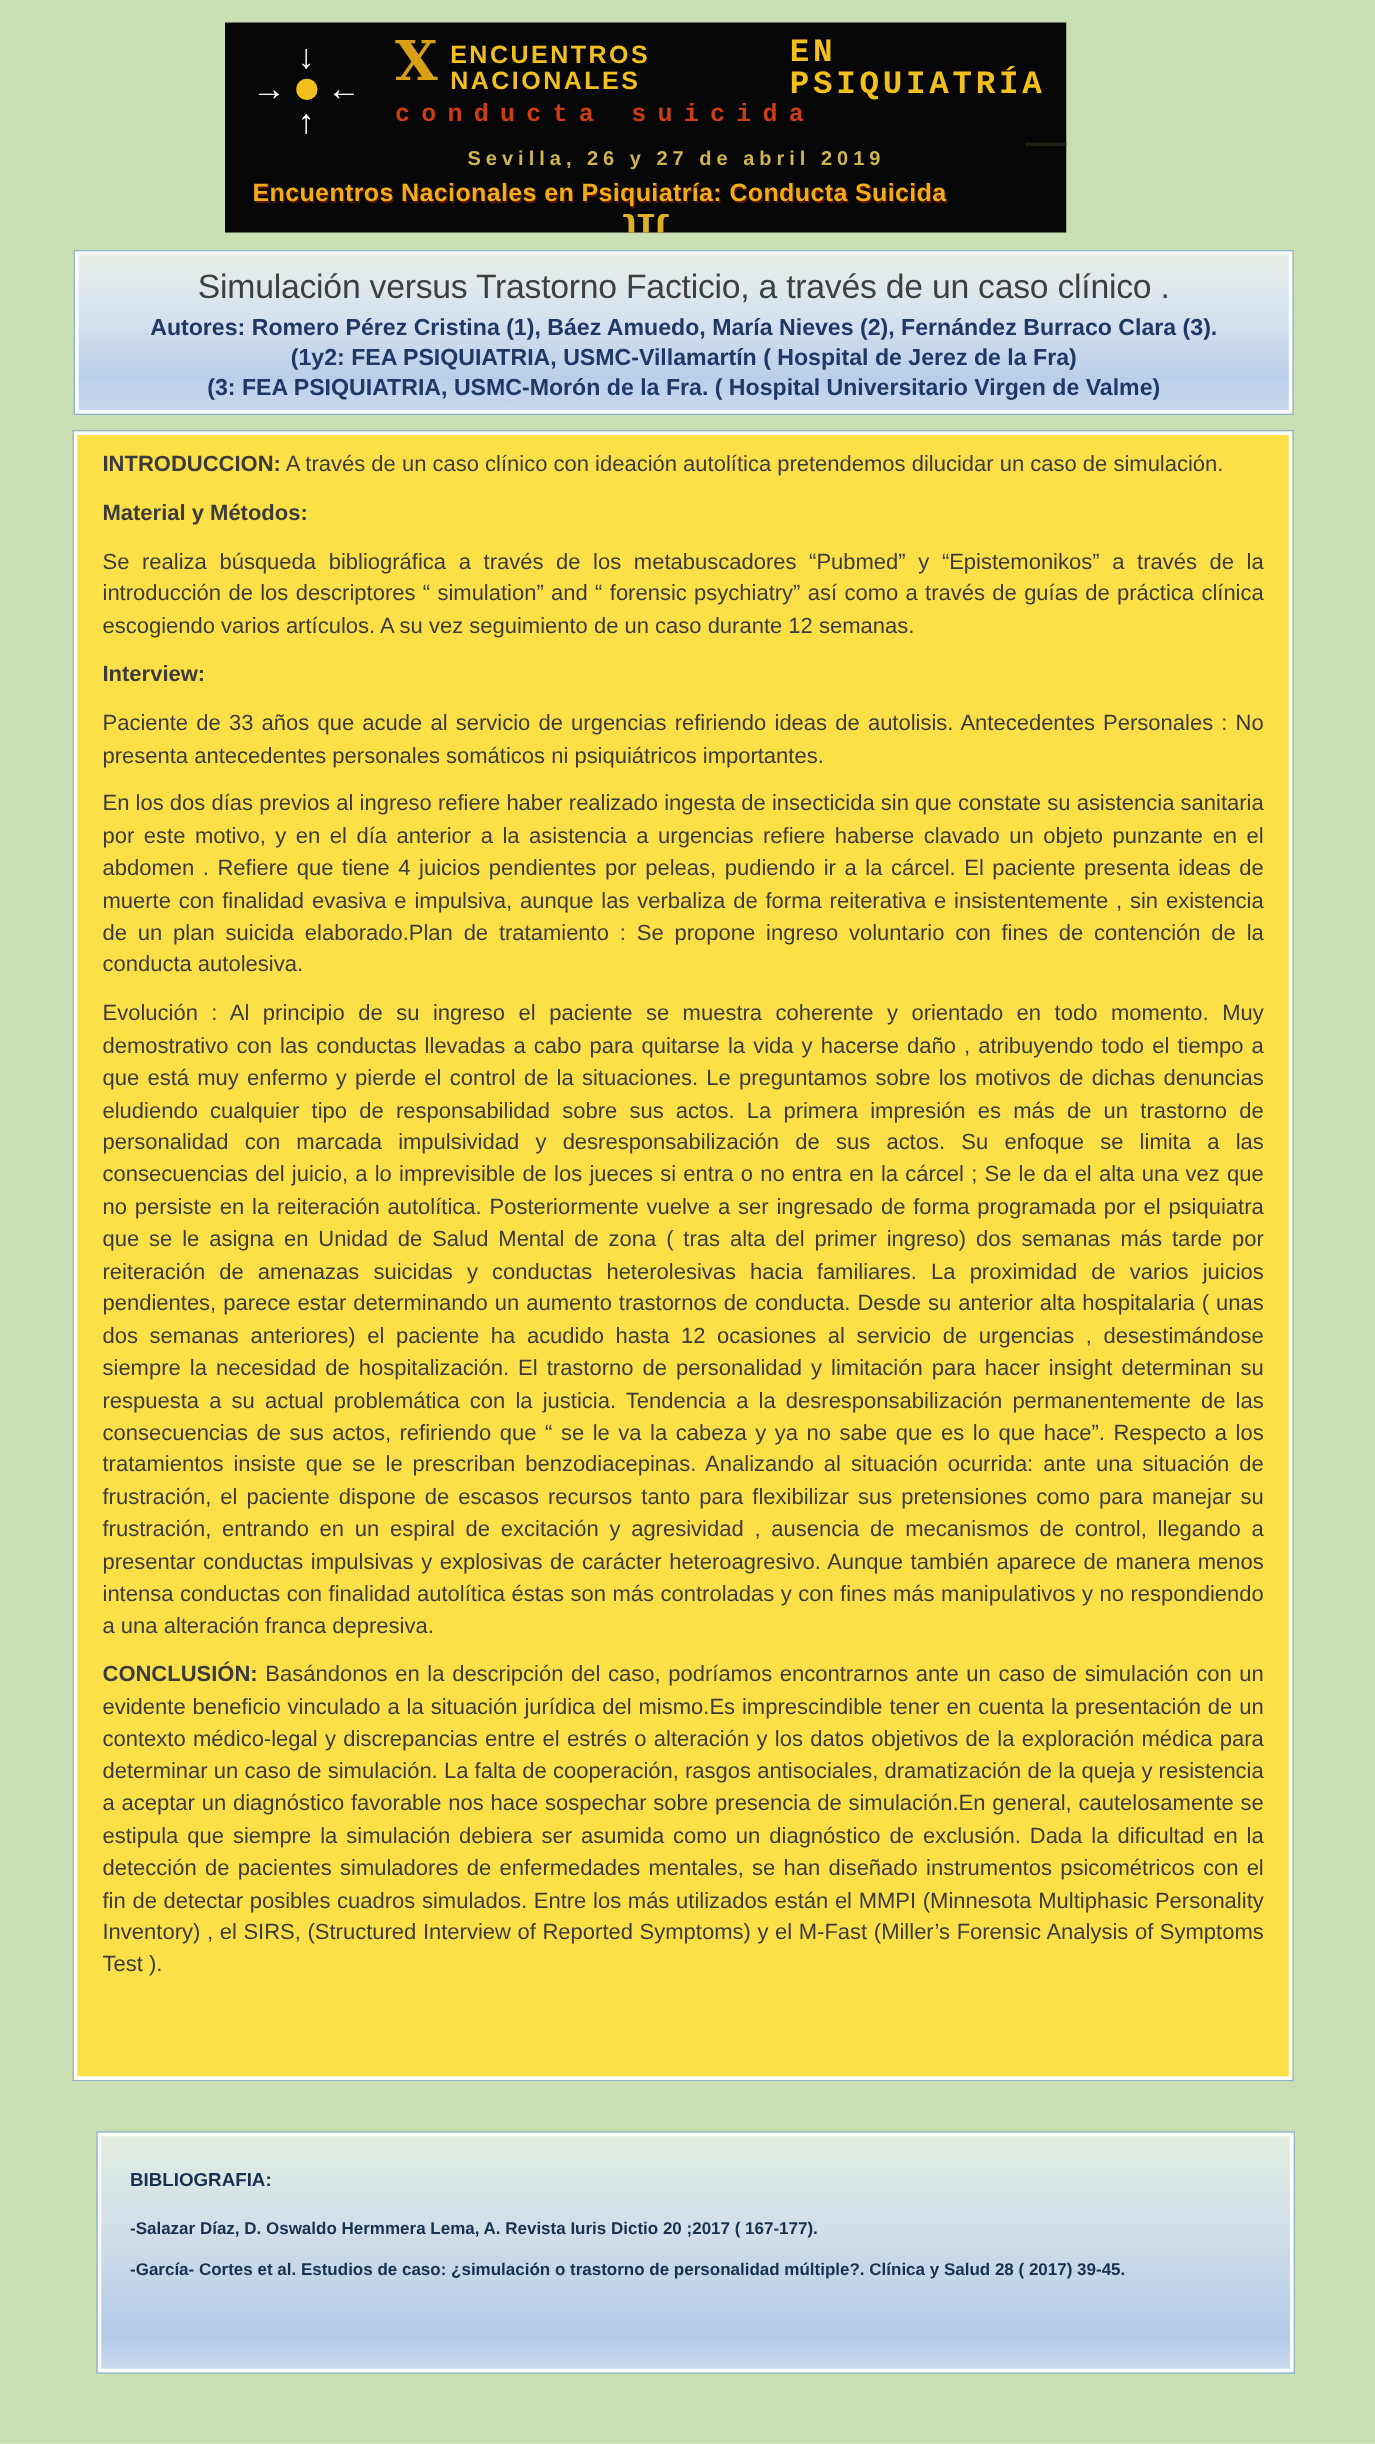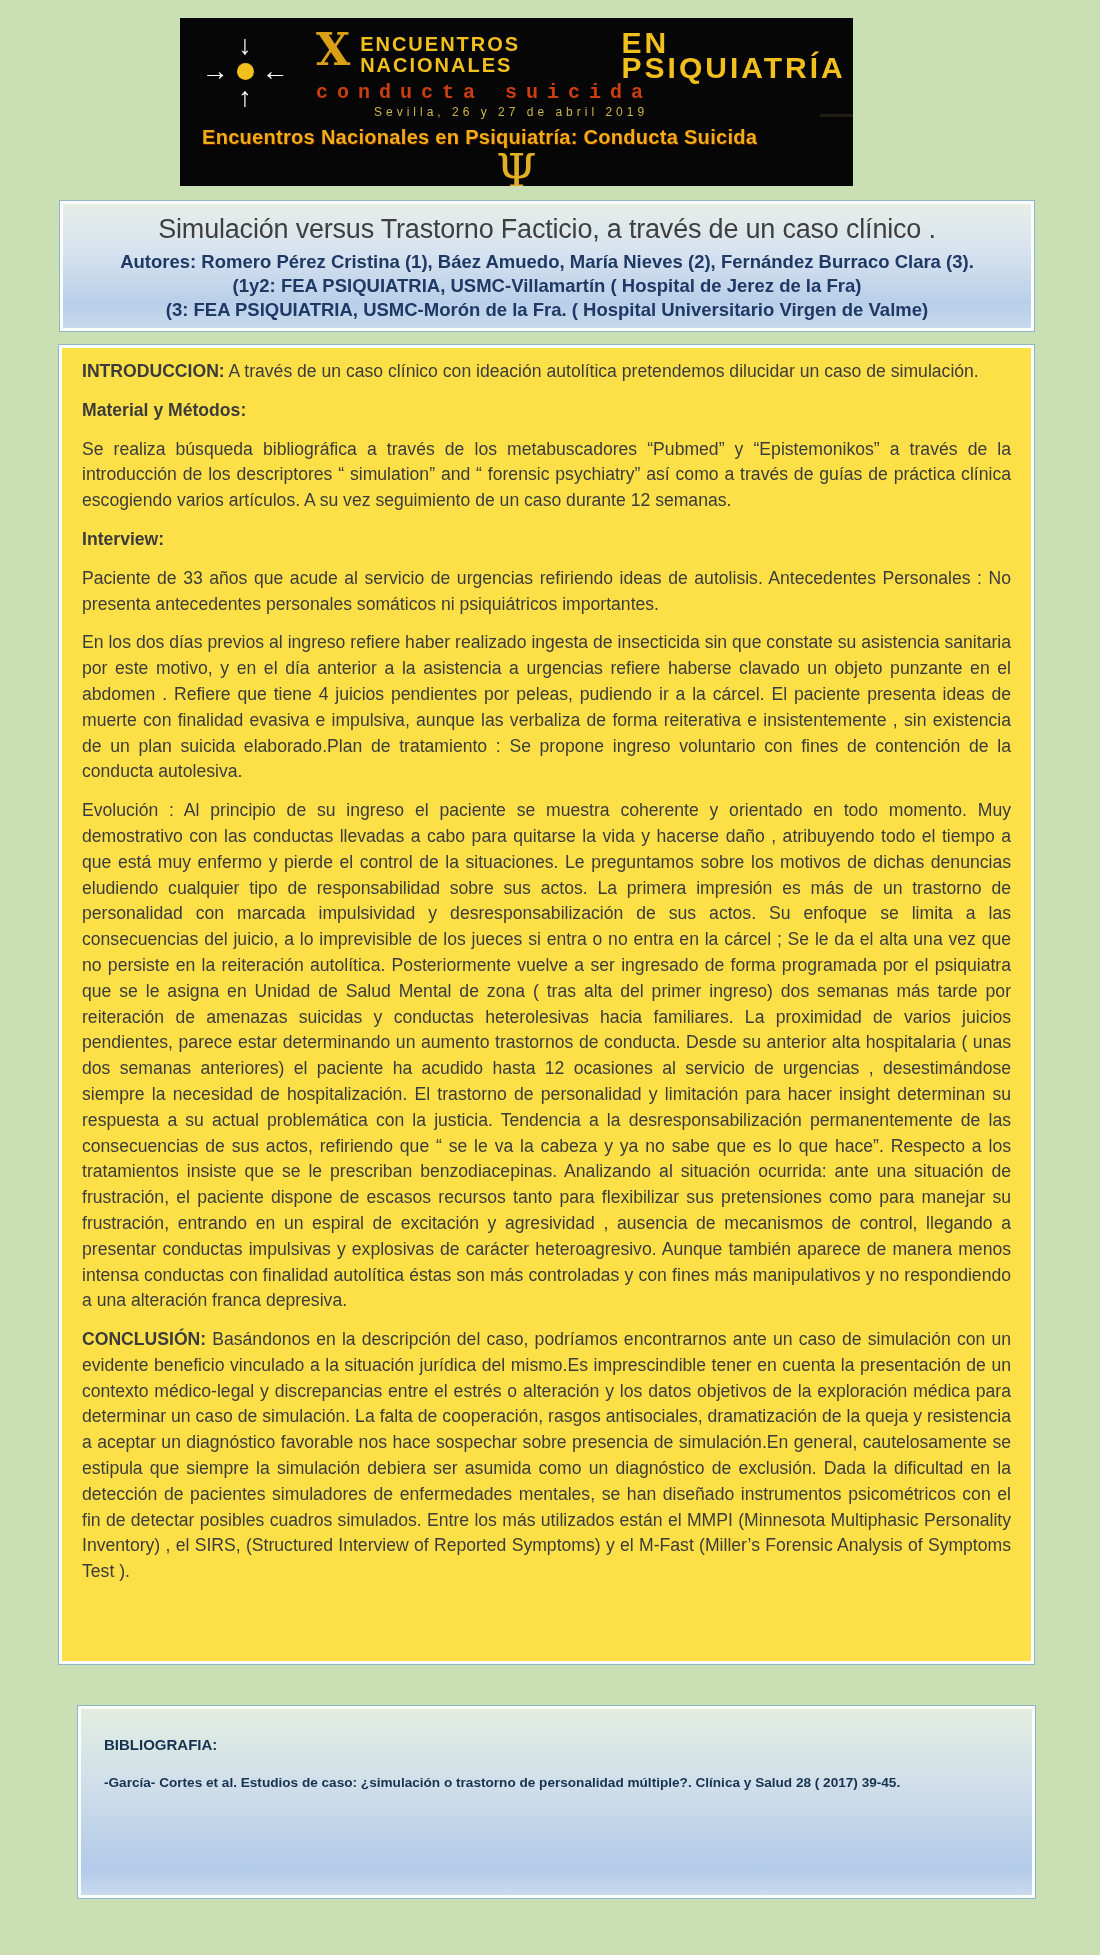--- a/index.html
+++ b/index.html
@@ -27,28 +27,28 @@
   .ar.left{grid-column:3;grid-row:2;}
   .ar.up{grid-column:2;grid-row:3;}
   .banner-text{margin-left:26px;}
   .banner-line1{display:flex;align-items:flex-start;}
   .roman-x{
     font-family:"DejaVu Serif",serif;font-size:44px;line-height:40px;
     color:#d9a016;margin-right:10px;font-weight:bold;
   }
   .enc-lines{display:flex;flex-direction:row;align-items:center;}
   .enc-l1{font-size:20px;font-weight:bold;letter-spacing:2px;color:#f2c01c;line-height:21px;}
-  .enc-l2{font-size:30px;font-weight:bold;letter-spacing:3px;color:#f2c01c;line-height:25px;}
+  .enc-l2{font-size:26px;font-weight:bold;letter-spacing:3px;color:#f2c01c;line-height:25px;font-family:Liberation Mono, monospace;}
   .conducta{
     font-family:"Liberation Mono",monospace;font-size:20px;font-weight:bold;
     letter-spacing:9px;color:#cc3d12;margin-top:1px;white-space:nowrap;
   }
   .sevilla{
-    font-size:12px;font-weight:normal;letter-spacing:4px;color:#cfb54e;
-    margin:1px 0 0 58px;white-space:nowrap;
+    font-size:16px;font-weight:bold;letter-spacing:4px;color:#cfb54e;
+    margin:15px 0 0 58px;white-space:nowrap;
   }
   .banner-caption{
     position:relative;margin:7px 0 0 22px;width:600px;
     font-size:20px;font-weight:bold;line-height:23px;letter-spacing:.3px;
     color:#efae13;text-shadow:1px 1px 0 #5c1406;
   }
   .caption-line{
     position:absolute;left:640px;top:96px;width:230px;height:3px;background:#1e1e14;
   }
   .psi{
@@ -145,17 +145,18 @@
       <p>Paciente de 33 años que acude al servicio de urgencias refiriendo ideas de autolisis. Antecedentes Personales : No presenta antecedentes personales somáticos ni psiquiátricos importantes.</p>
       <p>En los dos días previos al ingreso refiere haber realizado ingesta de insecticida sin que constate su asistencia sanitaria por este motivo, y en el día anterior a la asistencia a urgencias  refiere haberse clavado un objeto punzante en el abdomen . Refiere que tiene 4 juicios pendientes por peleas, pudiendo ir a la cárcel. El paciente presenta ideas de muerte con finalidad evasiva e impulsiva, aunque las verbaliza de forma reiterativa e insistentemente , sin existencia de un plan suicida elaborado.Plan de tratamiento : Se propone ingreso voluntario con fines de contención de la conducta autolesiva.</p>
       <p>Evolución : Al principio de su ingreso el paciente se muestra coherente y orientado en todo momento. Muy demostrativo con las conductas llevadas a cabo para quitarse la vida y hacerse daño , atribuyendo todo el tiempo a que está muy enfermo y pierde el control de la situaciones. Le preguntamos sobre los motivos de dichas denuncias  eludiendo cualquier tipo de responsabilidad sobre sus actos.  La primera impresión es más de un trastorno de personalidad con marcada impulsividad y desresponsabilización de sus actos. Su enfoque se limita a las consecuencias del juicio, a lo imprevisible de los jueces si entra o no entra en la cárcel ;  Se le da el alta una vez que no persiste en la reiteración autolítica.  Posteriormente vuelve a ser ingresado de forma programada por el psiquiatra que se le asigna en Unidad de Salud Mental de zona ( tras alta del primer ingreso) dos semanas  más tarde por  reiteración de amenazas suicidas y conductas heterolesivas hacia familiares. La proximidad de varios juicios pendientes, parece estar determinando un aumento trastornos de conducta. Desde su anterior alta hospitalaria ( unas dos semanas anteriores) el paciente ha acudido hasta 12 ocasiones al servicio de urgencias , desestimándose siempre la necesidad de hospitalización. El trastorno de personalidad y limitación para hacer insight determinan su respuesta a su actual problemática con la justicia. Tendencia a la desresponsabilización permanentemente de las consecuencias de sus actos, refiriendo que “ se le va la cabeza y ya no sabe que es lo que hace”. Respecto a los tratamientos insiste que se le prescriban benzodiacepinas. Analizando al situación ocurrida: ante una situación de frustración, el paciente dispone de escasos recursos tanto para flexibilizar sus pretensiones como para manejar su frustración, entrando en un espiral de excitación y agresividad , ausencia de mecanismos de control, llegando a presentar conductas impulsivas y explosivas de carácter heteroagresivo. Aunque también aparece de manera menos intensa conductas con finalidad autolítica éstas son más controladas y con fines más manipulativos y no respondiendo a una alteración franca depresiva.</p>
       <p><span class="bold">CONCLUSIÓN:</span><span> Basándonos en la descripción del caso, podríamos encontrarnos ante un caso de simulación con un evidente beneficio vinculado a la situación jurídica del mismo.Es imprescindible tener en cuenta la presentación de un contexto médico-legal y discrepancias entre el estrés o alteración y los datos objetivos de la exploración médica para determinar un caso de simulación. La falta de cooperación, rasgos  antisociales, dramatización de la queja y resistencia a aceptar un diagnóstico favorable nos hace sospechar sobre presencia de simulación.En general, cautelosamente se estipula que siempre la simulación debiera ser asumida como un diagnóstico de exclusión. Dada la dificultad en la detección de pacientes simuladores de enfermedades mentales, se han diseñado instrumentos psicométricos con el fin de detectar posibles cuadros simulados. Entre los más utilizados están el MMPI (Minnesota Multiphasic Personality Inventory) , el SIRS, (Structured Interview of Reported Symptoms) y el M-Fast (Miller’s Forensic Analysis of Symptoms Test ).</span></p>
     </div>
   </div>
 
   <div class="panel biblio-box">
     <div class="biblio-inner">
       <div class="biblio-heading">BIBLIOGRAFIA:</div>
+      <div class="biblio-item">-Salazar Díaz, D. Oswaldo Hermmera Lema, A. Revista Iuris Dictio 20 ;2017 ( 167-177).</div>
       <div class="biblio-item">-García- Cortes et al. Estudios de caso: ¿simulación o trastorno de personalidad múltiple?. Clínica y Salud 28 ( 2017) 39-45.</div>
     </div>
   </div>
 
 </div>
 
 </body></html>

